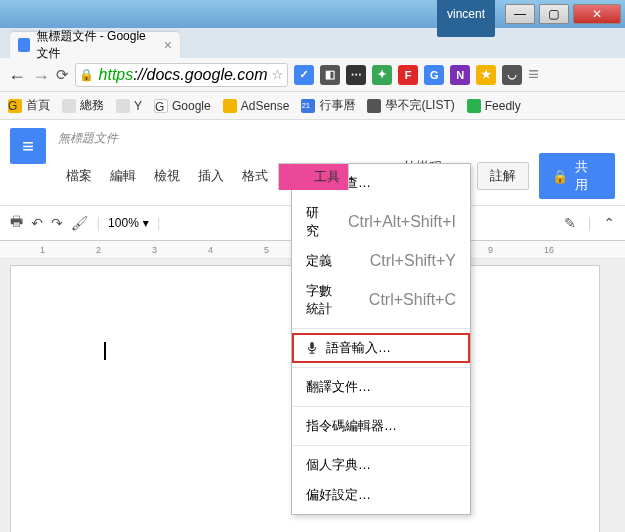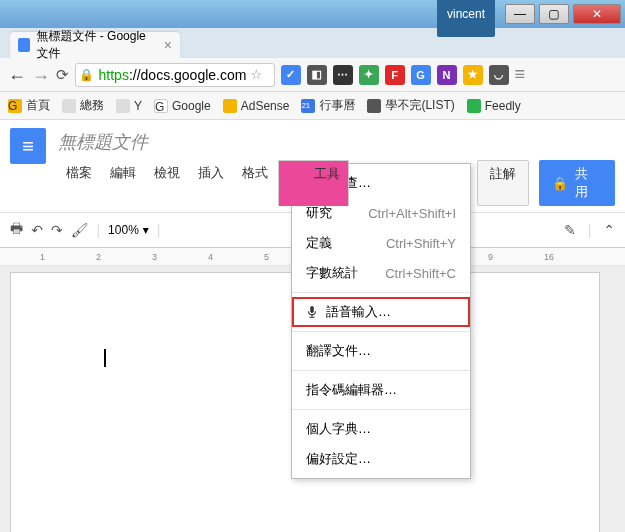--- a/index.html
+++ b/index.html
@@ -17,36 +17,36 @@
   .tab .favicon { width: 14px; height: 14px; background: #4285f4; border-radius: 2px; }
   .tab .close { color: #888; font-size: 14px; }
   
   
   .browser-bar { height: 34px; background: #f7f7f7; border-bottom: 1px solid #ddd; display: flex; align-items: center; padding: 0 8px; gap: 6px; }
   .nav-arrow { color: #888; font-size: 18px; width: 18px; text-align: center; }
   .nav-arrow.enabled { color: #333; }
   .reload { color: #555; font-size: 15px; }
   .omnibox { flex: 0 0 200px; height: 24px; border: 1px solid #ccc; border-radius: 3px; display: flex; align-items: center; padding: 0 4px; gap: 4px; background: #fff; }
   .lock { color: #0a0; font-size: 12px; }
-  .url { font-size: 14px; white-space: nowrap; overflow: hidden; }
+  .url { font-size: 16px; white-space: nowrap; overflow: hidden; font-style: italic; }
   .url .https { color: #0a0; }
   .star { color: #888; }
   .ext { width: 20px; height: 20px; border-radius: 3px; display: flex; align-items: center; justify-content: center; color: #fff; font-size: 11px; font-weight: bold; }
   
   
   .bookmarks { height: 28px; background: #f7f7f7; border-bottom: 1px solid #ddd; display: flex; align-items: center; padding: 0 8px; gap: 12px; font-size: 12px; color: #333; }
   .bm { display: flex; align-items: center; gap: 4px; }
   .bm-icon { width: 14px; height: 14px; border-radius: 2px; }
   
   
   .docs-header { display: flex; align-items: flex-start; padding: 8px 10px 0; gap: 12px; }
   .docs-logo { width: 36px; height: 36px; background: #4285f4; border-radius: 2px; display: flex; align-items: center; justify-content: center; color: #fff; font-size: 20px; }
   .docs-title-area { flex: 1; }
-  .doc-title { font-size: 18px; color: #888; font-style: italic; padding: 2px 0; }
-  .menubar { display: flex; gap: 2px; margin-top: 4px; font-size: 13px; color: #333; }
+  .doc-title { font-size: 12px; color: #888; font-style: italic; padding: 2px 0; }
+  .menubar { display: flex; gap: 2px; margin-top: 4px; font-size: 13px; color: #333; align-items: center; }
   .menu-item { padding: 4px 8px; cursor: default; }
   .menu-item.active { background: #ec4899; border: 1px solid #ccc; border-bottom: none; position: relative; z-index: 30; padding-left: 35px; }
   .comment-btn { margin-left: 12px; border: 1px solid #ccc; padding: 4px 12px; background: #f5f5f5; font-size: 13px; border-radius: 2px; }
   .share-btn { background: #4285f4; color: #fff; padding: 5px 14px; border-radius: 2px; font-size: 13px; display: flex; align-items: center; gap: 6px; margin-left: 8px; }
   
   
   .docs-toolbar { height: 36px; border-top: 1px solid #e0e0e0; border-bottom: 1px solid #ccc; display: flex; align-items: center; padding: 0 10px; gap: 8px; margin-top: 6px; background: #fff; }
   .tb, .tb-sep { color: #555; font-size: 14px; }
   .tb-sep { color: #ddd; }
   .zoom { font-size: 12px; display: flex; align-items: center; gap: 4px; }
@@ -58,21 +58,21 @@
   
   
   .canvas { background: #eee; height: 310px; padding: 6px 0 0 10px; position: relative; }
   .page { background: #fff; width: 590px; height: 300px; border: 1px solid #ccc; position: relative; }
   .cursor { position: absolute; left: 94px; top: 76px; width: 1px; height: 18px; background: #000; }
   .cursor::after{content:""; position:absolute; left:-1px; top:0; width:1px; height:18px; background:#000;}
   
   
   .dropdown { position: absolute; left: 291px; top: 163px; width: 180px; background: #fff; border: 1px solid #bbb; box-shadow: 2px 2px 6px rgba(0,0,0,.2); z-index: 20; padding: 4px 0; font-size: 13px; }
   .dd-item { padding: 6px 14px; display: flex; align-items: center; justify-content: space-between; cursor: default; }
-  .dd-item .shortcut { color: #888; font-size: 13px; padding-left: 24px; }
+  .dd-item .shortcut { color: #888; font-size: 16px; padding-left: 24px; }
   .dd-sep { height: 1px; background: #e5e5e5; margin: 4px 0; }
   .dd-item.highlighted { outline: 2px solid #d9302c; outline-offset: -2px; text-align: right; }
   .dd-item .label { display: flex; align-items: center; gap: 8px; }
   .mic { width: 12px; height: 14px; display: inline-block; }
 </style>
 </head>
 <body>
 
 <div class="titlebar">
   <span class="user-badge">vincent</span>

